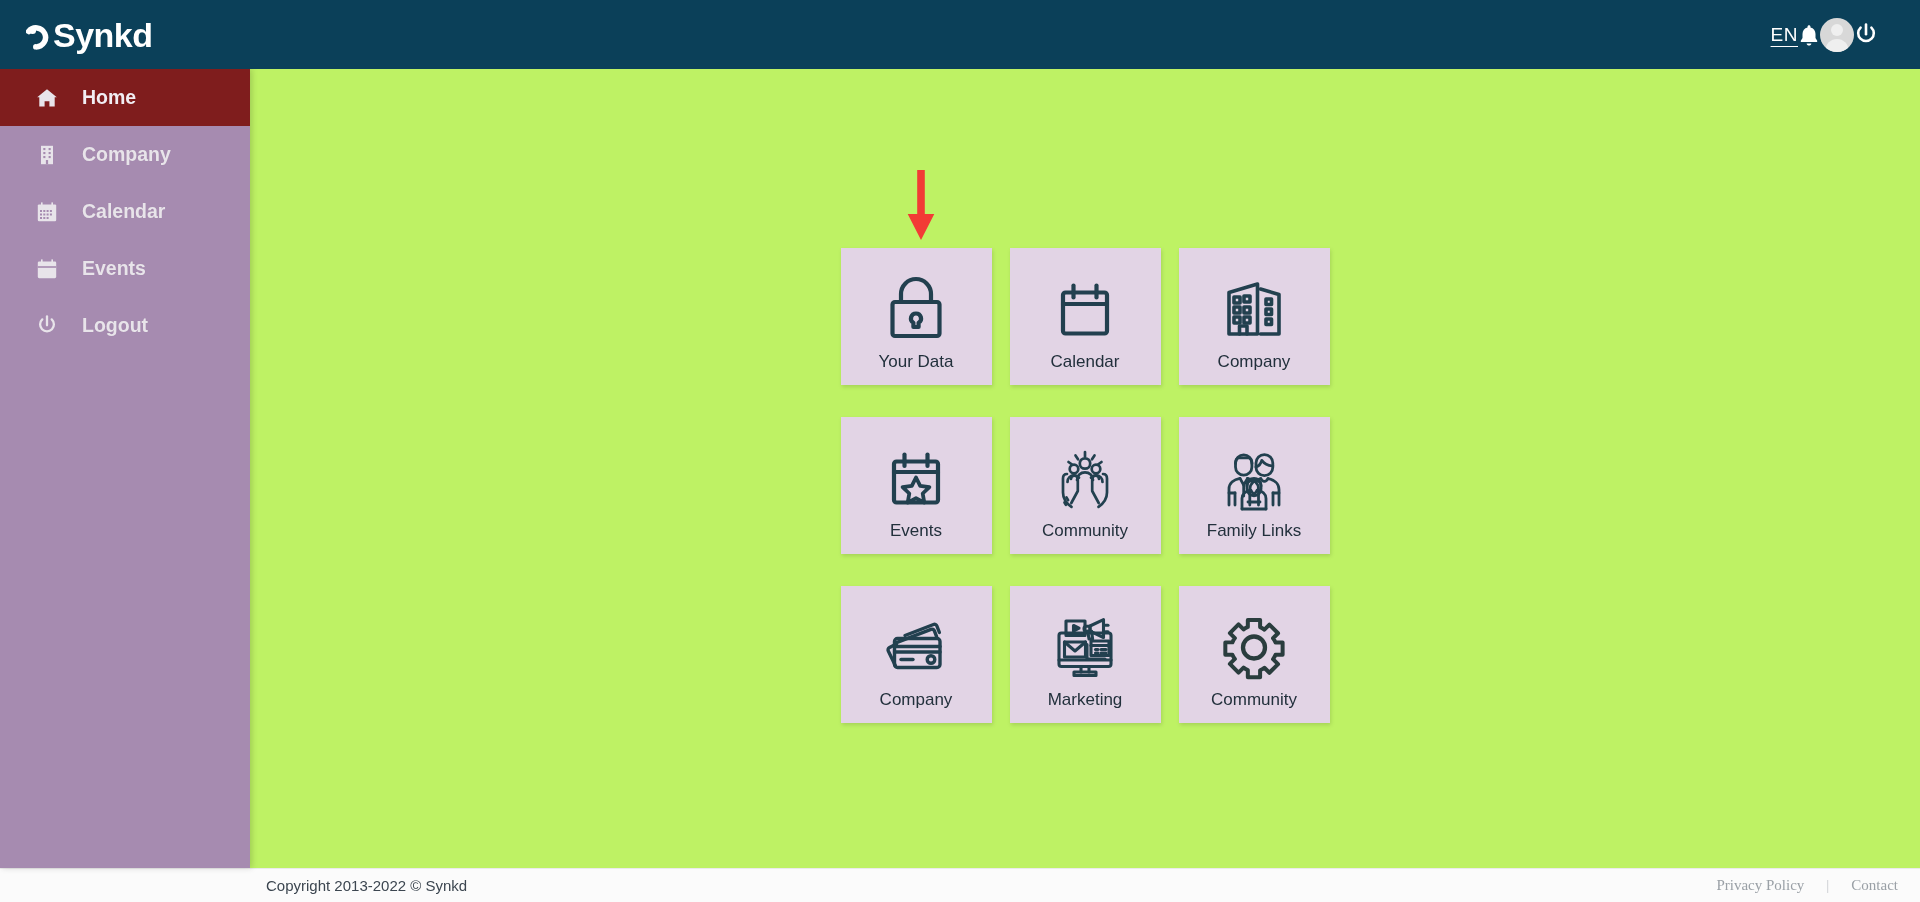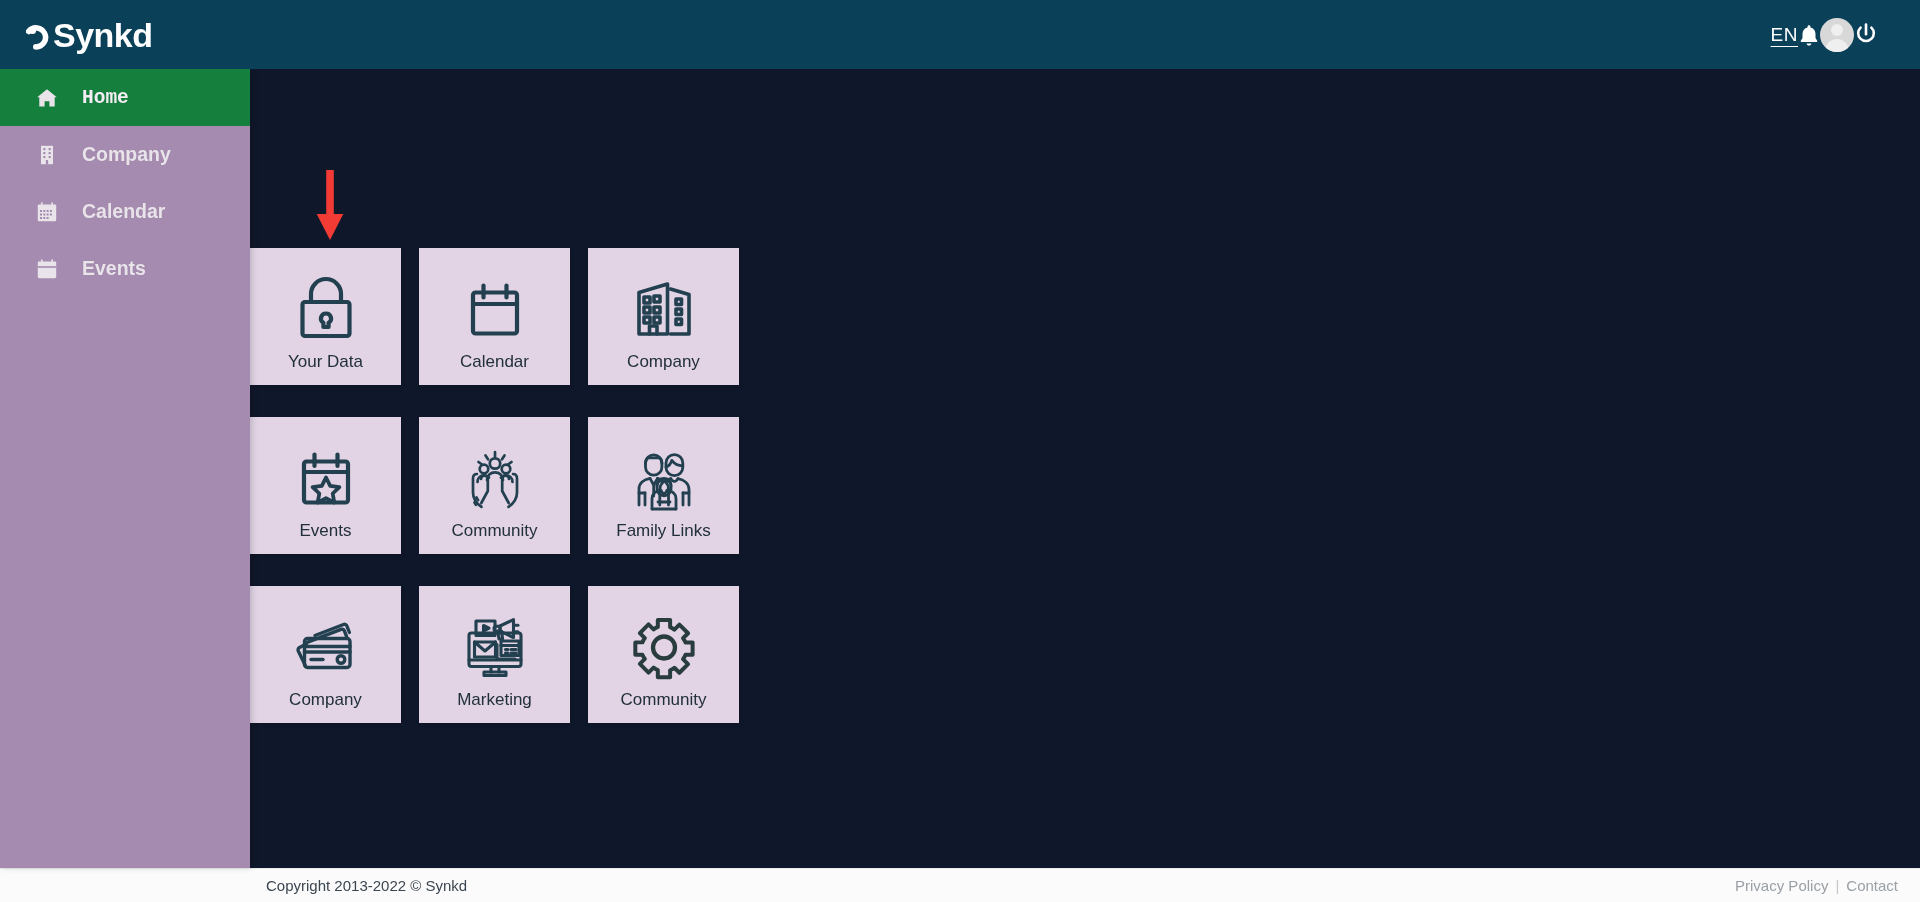--- a/index.html
+++ b/index.html
@@ -56,27 +56,27 @@
     padding-top: 0px;
     box-shadow: 2px 0 6px rgba(0,0,0,0.16);
     position: relative; z-index: 20;
   }
   .nav-item {
     display: flex; align-items: center;
     height: 57px; padding-left: 36px; gap: 24px;
     color: #e8e4ea; font-size: 19.5px; font-weight: 600;
     cursor: pointer; text-shadow: 0 0 1px rgba(0,0,0,0.08);
   }
-  .nav-item.active { background: #15803d; color: #f2eef3; font-family: Liberation Mono, monospace; }
+  .nav-item.active { background: #7f1d1d; color: #f2eef3; }
   .nav-ico { width: 22px; display: flex; align-items: center; justify-content: center; }
 
   
   .main {
-    flex: 1; position: relative; background: #0f172a;
-    display: flex; flex-direction: column; 
+    flex: 1; position: relative; background: #bef264;
+    display: flex; flex-direction: column; align-items: center;
   }
   .grid-wrap { position: relative; margin-top: 179px; }
   .arrow {
     position: absolute; left: 63px; top: -80px; width: 34px; height: 76px;
   }
   .grid {
     display: grid;
     grid-template-columns: repeat(3, 151px);
     grid-template-rows: repeat(3, 137px);
     column-gap: 18px; row-gap: 32px;
@@ -96,21 +96,21 @@
   
   .footer {
     height: 34px; min-height: 34px; background: #fbfbfb;
     border-top: 1px solid #ebebeb;
     display: flex; align-items: center; justify-content: space-between;
     padding: 0 22px 1px 22px;
     font-size: 15px; color: #3c4650;
     position: relative; z-index: 5;
   }
   .footer-left { margin-left: 244px; }
-  .footer-right { color: #9aa0a6; display: flex; gap: 7px; }
+  .footer-right { color: #9aa0a6; display: flex; gap: 22px; font-family: Liberation Serif, serif; }
   .footer-right span { cursor: pointer; }
   .footer-sep { color: #c5c9cd; cursor: default; }
 
   svg { display: block; }
 </style>
 </head>
 <body>
 
 <div class="app">
 
@@ -209,20 +209,29 @@
           <svg width="20" height="20" viewBox="0 0 20 20">
             <rect x="0.8" y="2.4" width="18.4" height="16.8" rx="1.4" fill="#e8e4ea"></rect>
             <rect x="4" y="0.4" width="1.6" height="4" fill="#e8e4ea"></rect>
             <rect x="14.4" y="0.4" width="1.6" height="4" fill="#e8e4ea"></rect>
             <rect x="0.8" y="7.2" width="18.4" height="1.6" fill="#a68bb0"></rect>
           </svg>
         </span>
         <span>Events</span>
       </div>
 
+      <div class="nav-item">
+        <span class="nav-ico">
+          <svg width="20" height="21" viewBox="0 0 20 21">
+            <path d="M10 1.4 L10 10.3" fill="none" stroke="#e8e4ea" stroke-width="2.3" stroke-linecap="round"></path>
+            <path d="M5.3 4.4 A6.9 6.9 0 1 0 14.7 4.4" fill="none" stroke="#e8e4ea" stroke-width="2.3" stroke-linecap="round"></path>
+          </svg>
+        </span>
+        <span>Logout</span>
+      </div>
     </div>
 
     <div class="main">
       <div class="grid-wrap">
 
         <span class="arrow">
           <svg width="34" height="76" viewBox="0 0 34 76">
             <path d="M13.2 2 h7.6 v44 h9.5 L17 72 L3.7 46 h9.5 z" fill="#f23b35"></path>
           </svg>
         </span>

